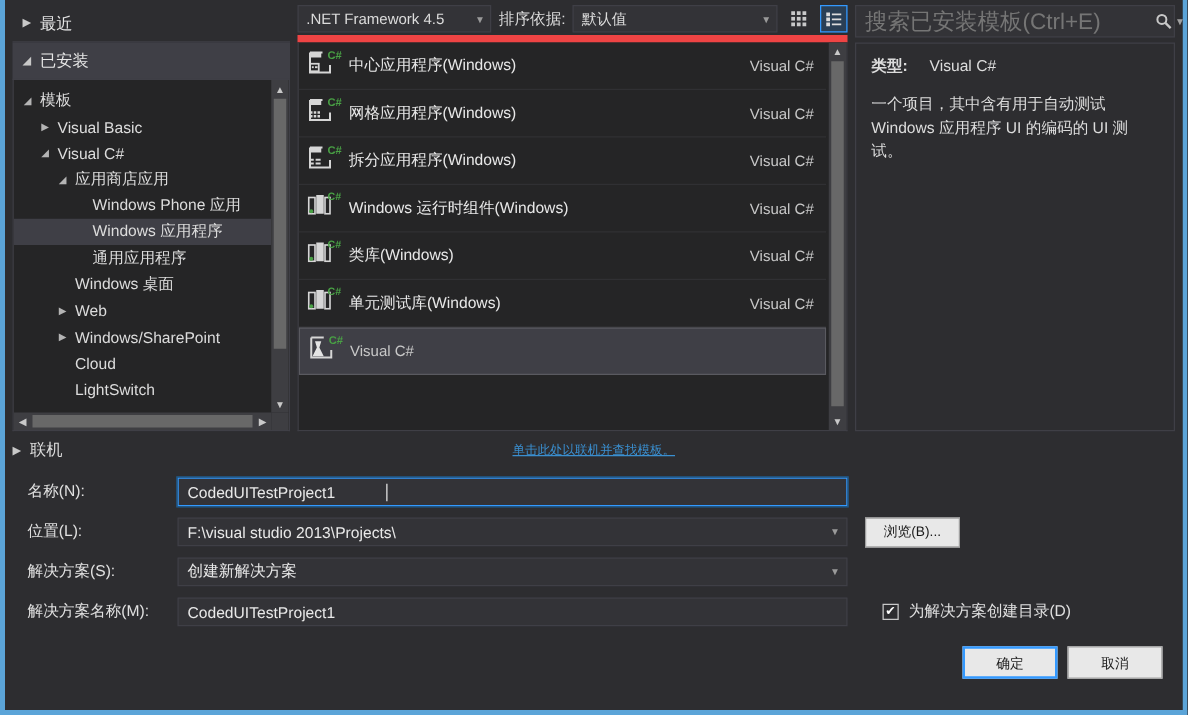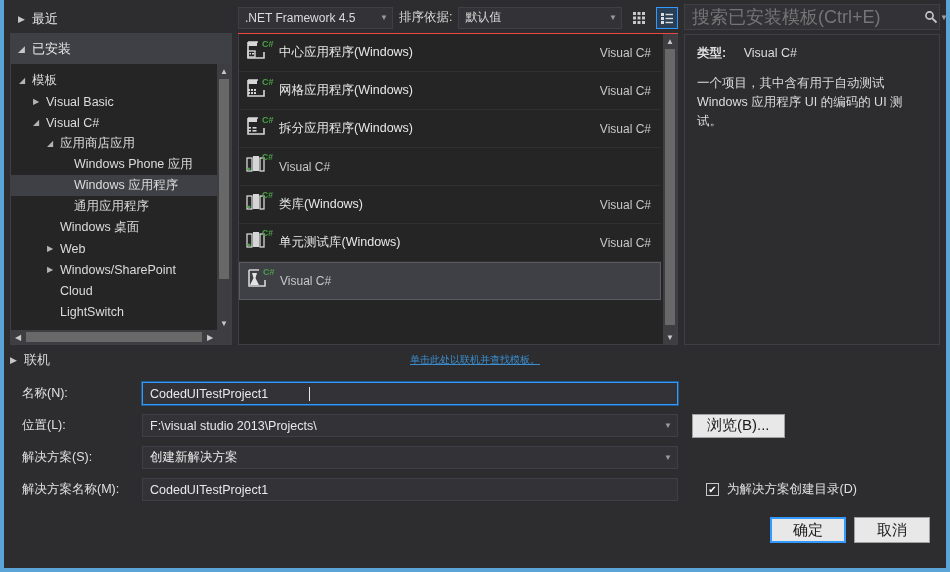--- a/index.html
+++ b/index.html
@@ -90,21 +90,21 @@
     background: #3e3e42; display: flex; align-items: center;
   }
   .hscroll .arrow { width: 14px; text-align:center; color:#c9c9c9; font-size:8px; }
   .hscroll .thumb { flex: 1 1 auto; height: 10px; background: #686868; margin: 0 1px; }
   .corner { position:absolute; right:0; bottom:0; width:14px; height:14px; background:#3e3e42; }
 
   
   #centerpanel { flex: 1 1 auto; display: flex; flex-direction: column; min-width:0; }
   #toolbar {
     height: 30px; display: flex; align-items: center; gap: 6px;
-    border-bottom: 1px solid #ef4444; padding-bottom:2px;
+    border-bottom: 6px solid #ef4444; padding-bottom:2px;
   }
   .combo {
     height: 22px; background: #333337; border: 1px solid #3f3f46;
     color: #dcdcdc; font-size: 12px; display: flex; align-items: center;
     padding: 0 0 0 6px; position: relative;
   }
   .combo .cv { flex: 1 1 auto; white-space: nowrap; overflow: hidden; }
   .combo .chev { width: 16px; text-align: center; color: #9a9a9a; font-size: 8px; }
   #fw-combo { width: 155px; }
   #sort-label { color: #dcdcdc; font-size: 12.5px; white-space: nowrap; }
@@ -169,21 +169,21 @@
     border: 1px solid #3f3f46; color: #e8e8e8; font-size: 12.5px;
     display: flex; align-items: center; padding: 0 0 0 7px; gap: 40px;
   }
   .finput.focused { border: 1px solid #3399ff; outline: 1px solid #1f5c8f; }
   .finput .caret {
     display: inline-block; width: 1px; height: 14px; background: #e8e8e8; margin-left: 1px;
   }
   .fcombo .chev2 { width: 18px; text-align: center; color: #9a9a9a; font-size: 8px; }
   .fside { width: 262px; flex: 0 0 262px; padding-left: 14px; display: flex; align-items: center; }
   .btn {
-    background: #e8e8e8; color: #1a1a1a; font-size: 15px;
+    background: #e8e8e8; color: #1a1a1a; font-size: 11px;
     border: 1px solid #a0a0a0; height: 24px; padding: 0 14px;
     display: inline-flex; align-items: center; justify-content: center;
   }
   .btn.primary { border: 2px solid #3399ff; }
   .cbrow { display: flex; align-items: center; height: 22px; padding-left: 14px; }
   .cbox {
     width: 13px; height: 13px; border: 1px solid #c8c8c8; background: #2d2d30;
     margin-right: 8px; display: flex; align-items: center; justify-content: center;
     color: #ffffff; font-size: 10px; line-height: 1;
   }
@@ -376,20 +376,21 @@
             <div class="trow">
               <div class="ticon">
                 <svg width="30" height="28" viewBox="0 0 30 28">
                   <rect x="2" y="6" width="5" height="13" fill="none" stroke="#d6d6d6" stroke-width="1.3"></rect>
                   <rect x="8" y="4" width="6" height="15" fill="#d6d6d6"></rect>
                   <rect x="15" y="6" width="4" height="13" fill="none" stroke="#d6d6d6" stroke-width="1.3"></rect>
                   <circle cx="4" cy="17" r="1.6" fill="#49a145"></circle>
                   <text x="17" y="8" font-size="8.5" font-weight="bold" fill="#49a145" font-family="'Liberation Sans',sans-serif">C#</text>
                 </svg>
               </div>
+              <div class="tname">Windows 运行时组件(Windows)</div>
               <div class="tlang">Visual C#</div>
             </div>
 
             <div class="trow">
               <div class="ticon">
                 <svg width="30" height="28" viewBox="0 0 30 28">
                   <rect x="2" y="6" width="5" height="13" fill="none" stroke="#d6d6d6" stroke-width="1.3"></rect>
                   <rect x="8" y="4" width="6" height="15" fill="#d6d6d6"></rect>
                   <rect x="15" y="6" width="4" height="13" fill="none" stroke="#d6d6d6" stroke-width="1.3"></rect>
                   <circle cx="4" cy="17" r="1.6" fill="#49a145"></circle>

